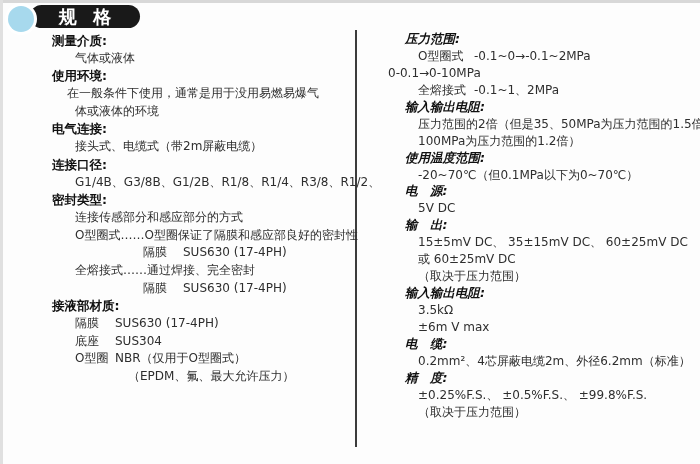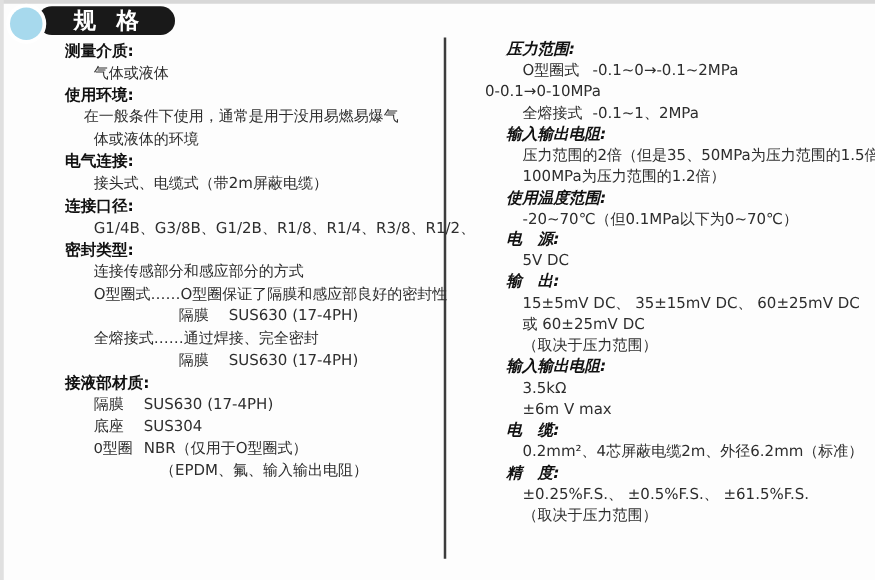--- a/index.html
+++ b/index.html
@@ -48,21 +48,21 @@
   .col-left .lvl0{margin-left:7px;}
   .col-left .lvl1{margin-left:30px;}
   .col-left .lvl2{margin-left:22px;}
   .col-left .lvl3{margin-left:98px;}
   .col-left .lvl4{margin-left:83px;}
   
   .col-right .lvl0{margin-left:17px;font-style:italic;}
   .col-right .lvl1{margin-left:30px;}
   .col-right .lvl2{}
 
-  .col-left .lbl{display:inline-block;width:40px;font-family:Liberation Mono, monospace;}
+  .col-left .lbl{display:inline-block;width:40px;}
   .col-right .lbl{display:inline-block;width:56px;}
 </style>
 </head>
 <body>
 
 <div id="page" style="--badge-bg: #191919; --accent: #a7d9ed;">
   <div class="edge-top"></div>
   <div class="edge-left"></div>
 
   <div class="header">
@@ -87,21 +87,21 @@
       <div class="line lvl0 heading">密封类型:</div>
       <div class="line lvl1">连接传感部分和感应部分的方式</div>
       <div class="line lvl1">O型圈式……O型圈保证了隔膜和感应部良好的密封性</div>
       <div class="line lvl3"><span class="lbl">隔膜</span><span>SUS630 (17-4PH)</span></div>
       <div class="line lvl1">全熔接式……通过焊接、完全密封</div>
       <div class="line lvl3"><span class="lbl">隔膜</span><span>SUS630 (17-4PH)</span></div>
       <div class="line lvl0 heading">接液部材质:</div>
       <div class="line lvl1"><span class="lbl">隔膜</span><span>SUS630 (17-4PH)</span></div>
       <div class="line lvl1"><span class="lbl">底座</span><span>SUS304</span></div>
       <div class="line lvl1"><span class="lbl">O型圈</span><span>NBR（仅用于O型圈式）</span></div>
-      <div class="line lvl4">（EPDM、氟、输入输出电阻）</div>
+      <div class="line lvl4">（EPDM、氟、最大允许压力）</div>
     </div>
   <div class="col col-right" id="col-right">
       <div class="line lvl0 heading">压力范围:</div>
       <div class="line lvl1"><span class="lbl">O型圈式</span><span>-0.1~0→-0.1~2MPa</span></div>
       <div class="line lvl2">0-0.1→0-10MPa</div>
       <div class="line lvl1"><span class="lbl">全熔接式</span><span>-0.1~1、2MPa</span></div>
       <div class="line lvl0 heading">输入输出电阻:</div>
       <div class="line lvl1">压力范围的2倍（但是35、50MPa为压力范围的1.5倍、70、</div>
       <div class="line lvl1">100MPa为压力范围的1.2倍）</div>
       <div class="line lvl0 heading">使用温度范围:</div>
@@ -111,16 +111,16 @@
       <div class="line lvl0 heading">输　出:</div>
       <div class="line lvl1">15±5mV DC、 35±15mV DC、 60±25mV DC</div>
       <div class="line lvl1">或 60±25mV DC</div>
       <div class="line lvl1">（取决于压力范围）</div>
       <div class="line lvl0 heading">输入输出电阻:</div>
       <div class="line lvl1">3.5kΩ</div>
       <div class="line lvl1">±6m V max</div>
       <div class="line lvl0 heading">电　缆:</div>
       <div class="line lvl1">0.2mm²、4芯屏蔽电缆2m、外径6.2mm（标准）</div>
       <div class="line lvl0 heading">精　度:</div>
-      <div class="line lvl1">±0.25%F.S.、 ±0.5%F.S.、 ±61.5%F.S.</div>
+      <div class="line lvl1">±0.25%F.S.、 ±0.5%F.S.、 ±99.8%F.S.</div>
       <div class="line lvl1">（取决于压力范围）</div>
     </div>
 </div>
 
 </body></html>

